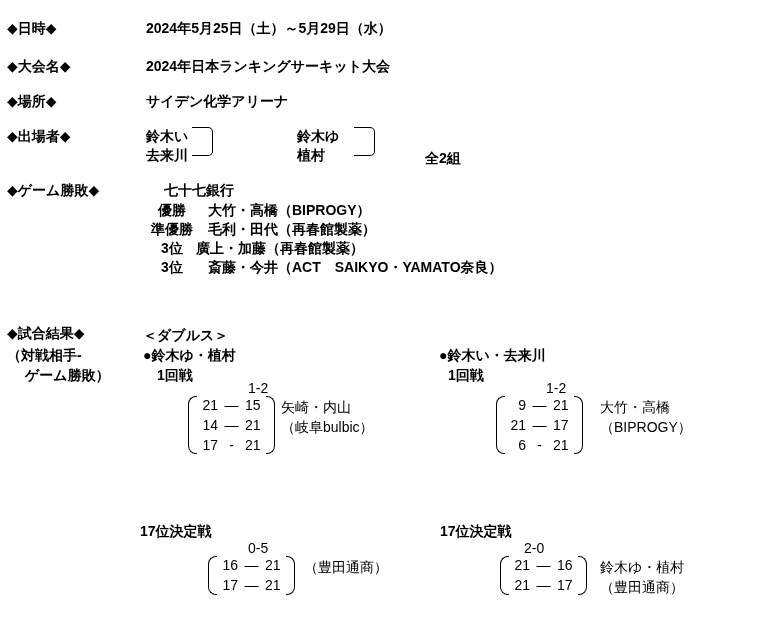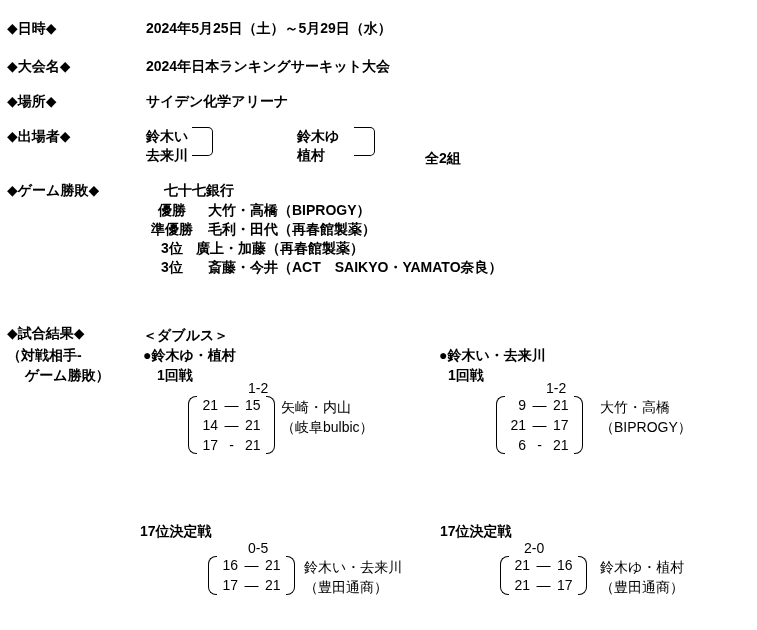--- a/index.html
+++ b/index.html
@@ -126,21 +126,20 @@
         <span class="c">21</span>
       </div>
       <div class="srow">
         <span class="a">17</span>
         <span class="d">―</span>
         <span class="c">21</span>
       </div>
     </div>
     <div class="paren right"></div>
     <div class="opp" style="left:96px">
-      <div>鈴木い・去来川</div>
       <div>（豊田通商）</div>
     </div>
   </div>
 
   <div class="t" style="left:439px;top:347px">●鈴木い・去来川</div>
   <div class="t" style="left:448px;top:367px">1回戦</div>
 
   <div class="score-block h3" style="left:496px;top:382px">
     <div class="games" style="left:50px">1-2</div>
     <div class="paren left"></div>

